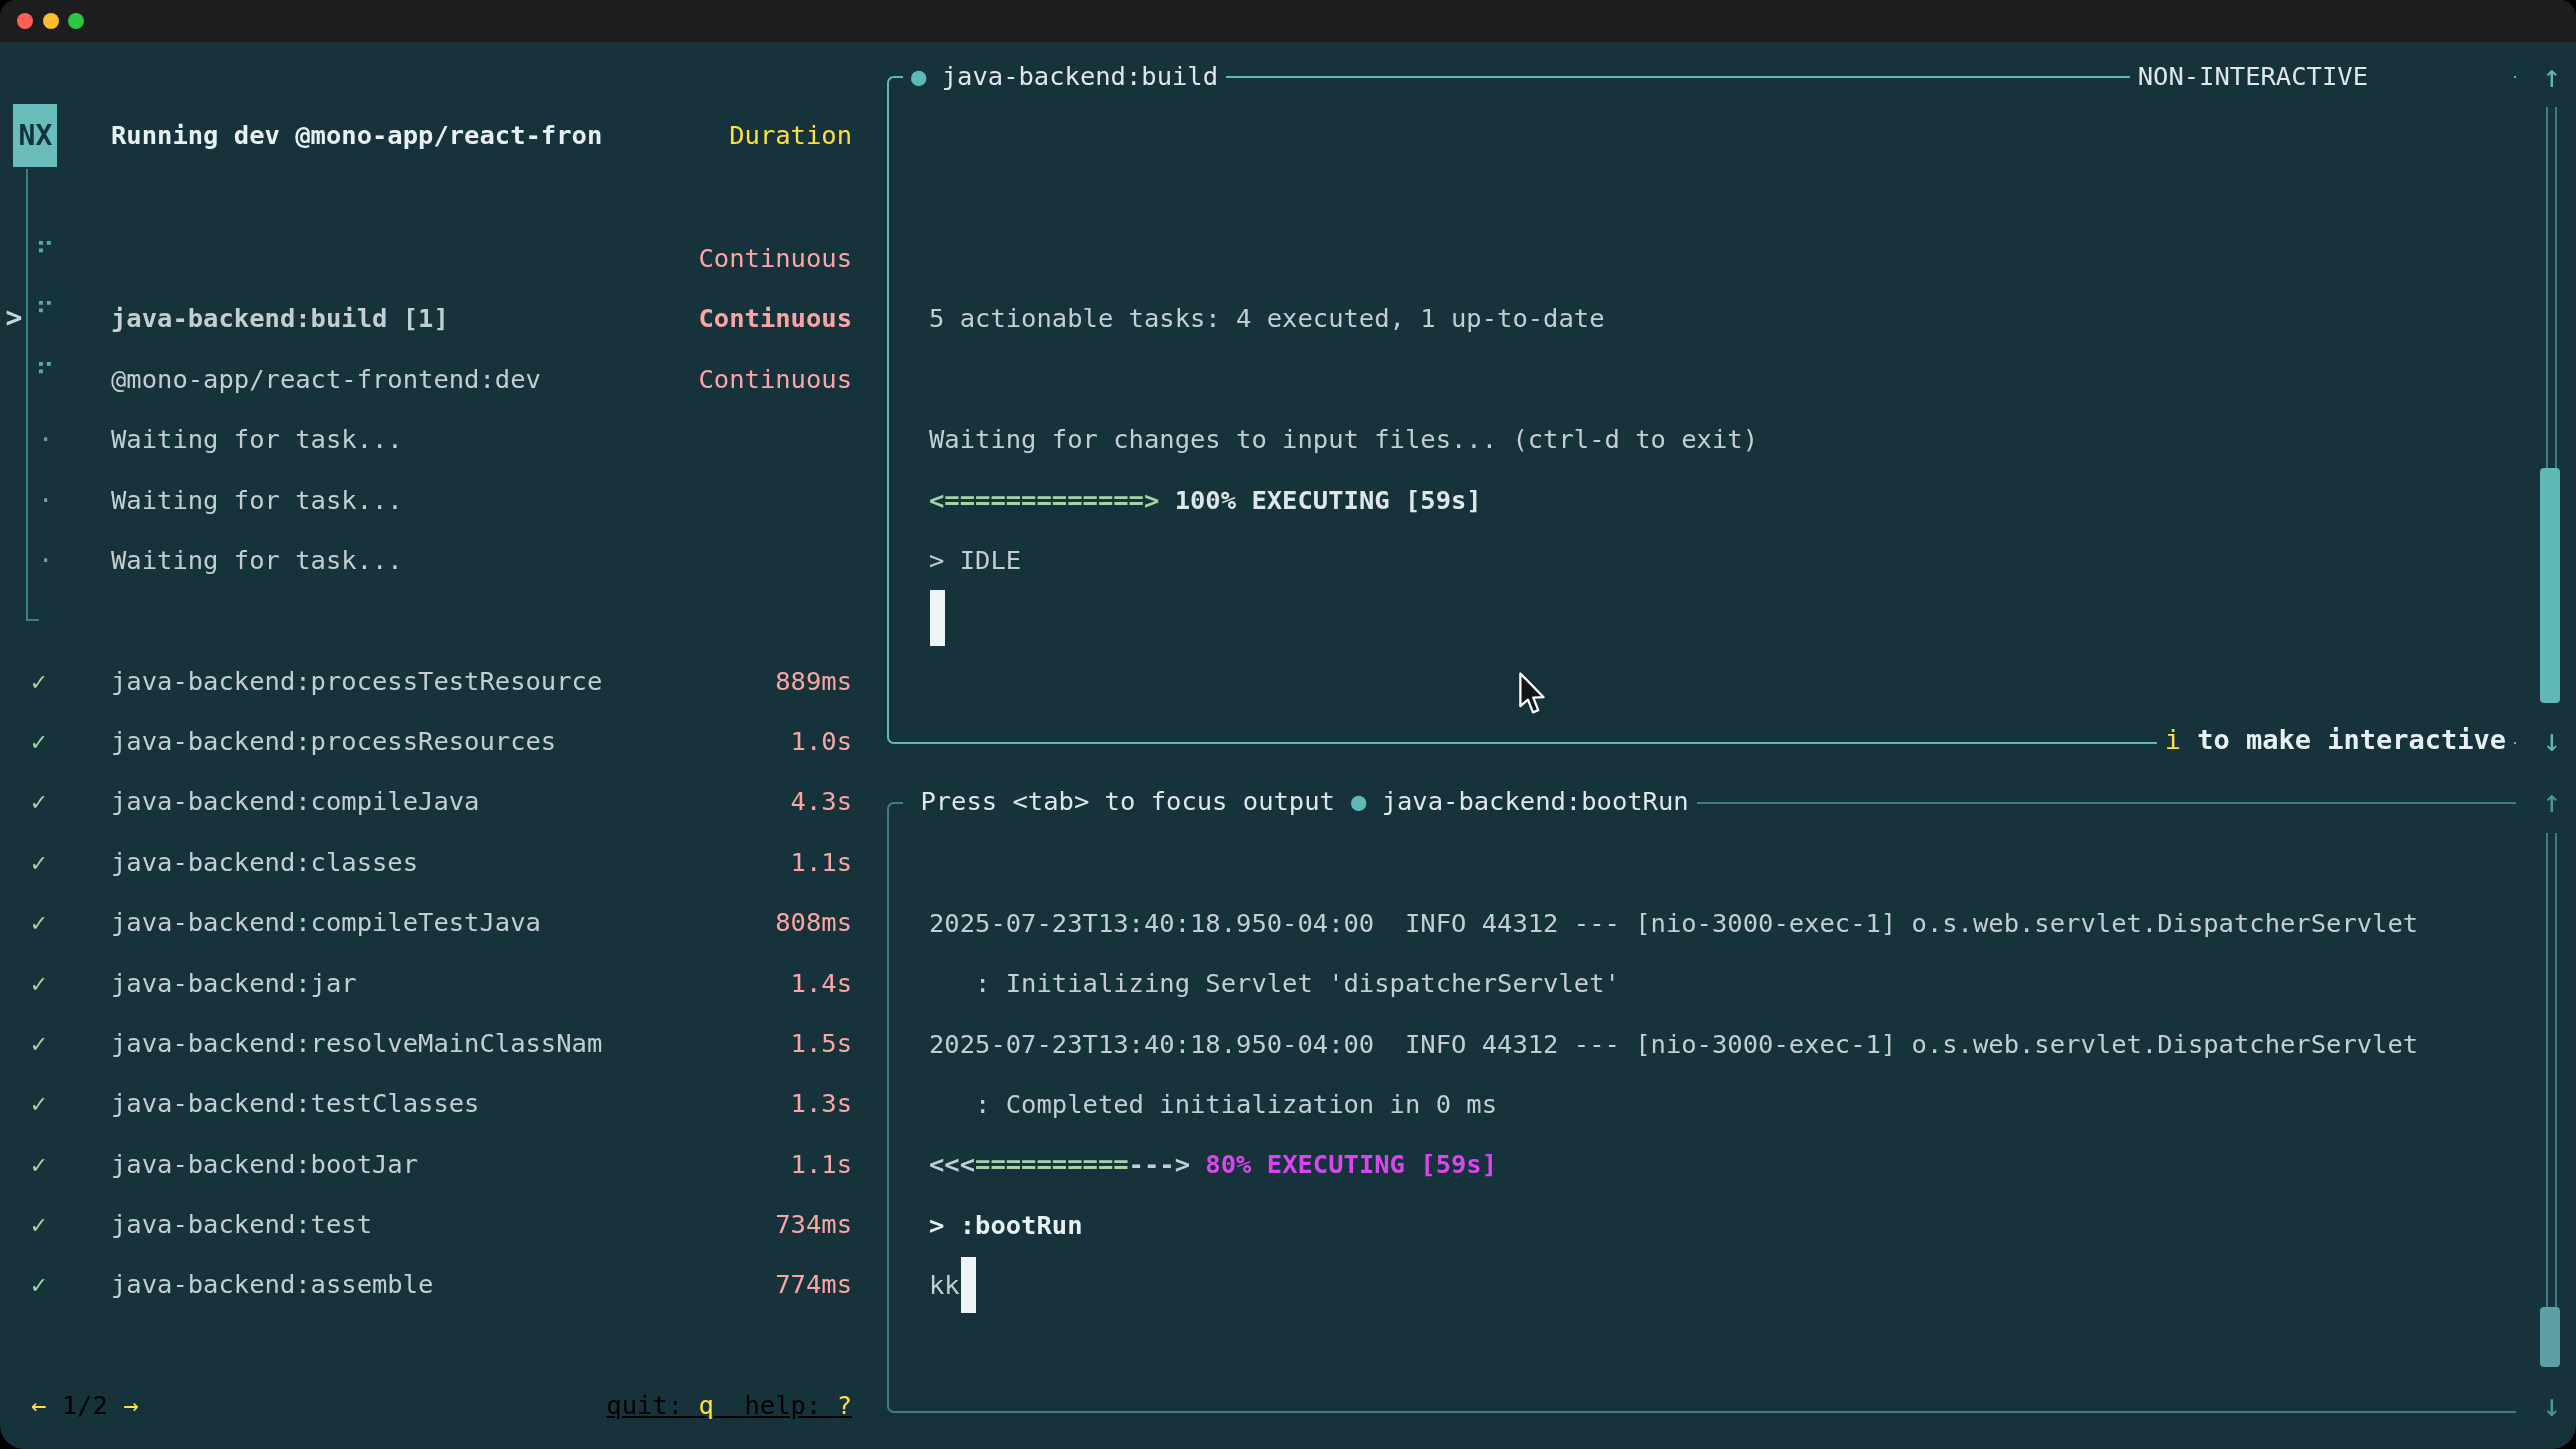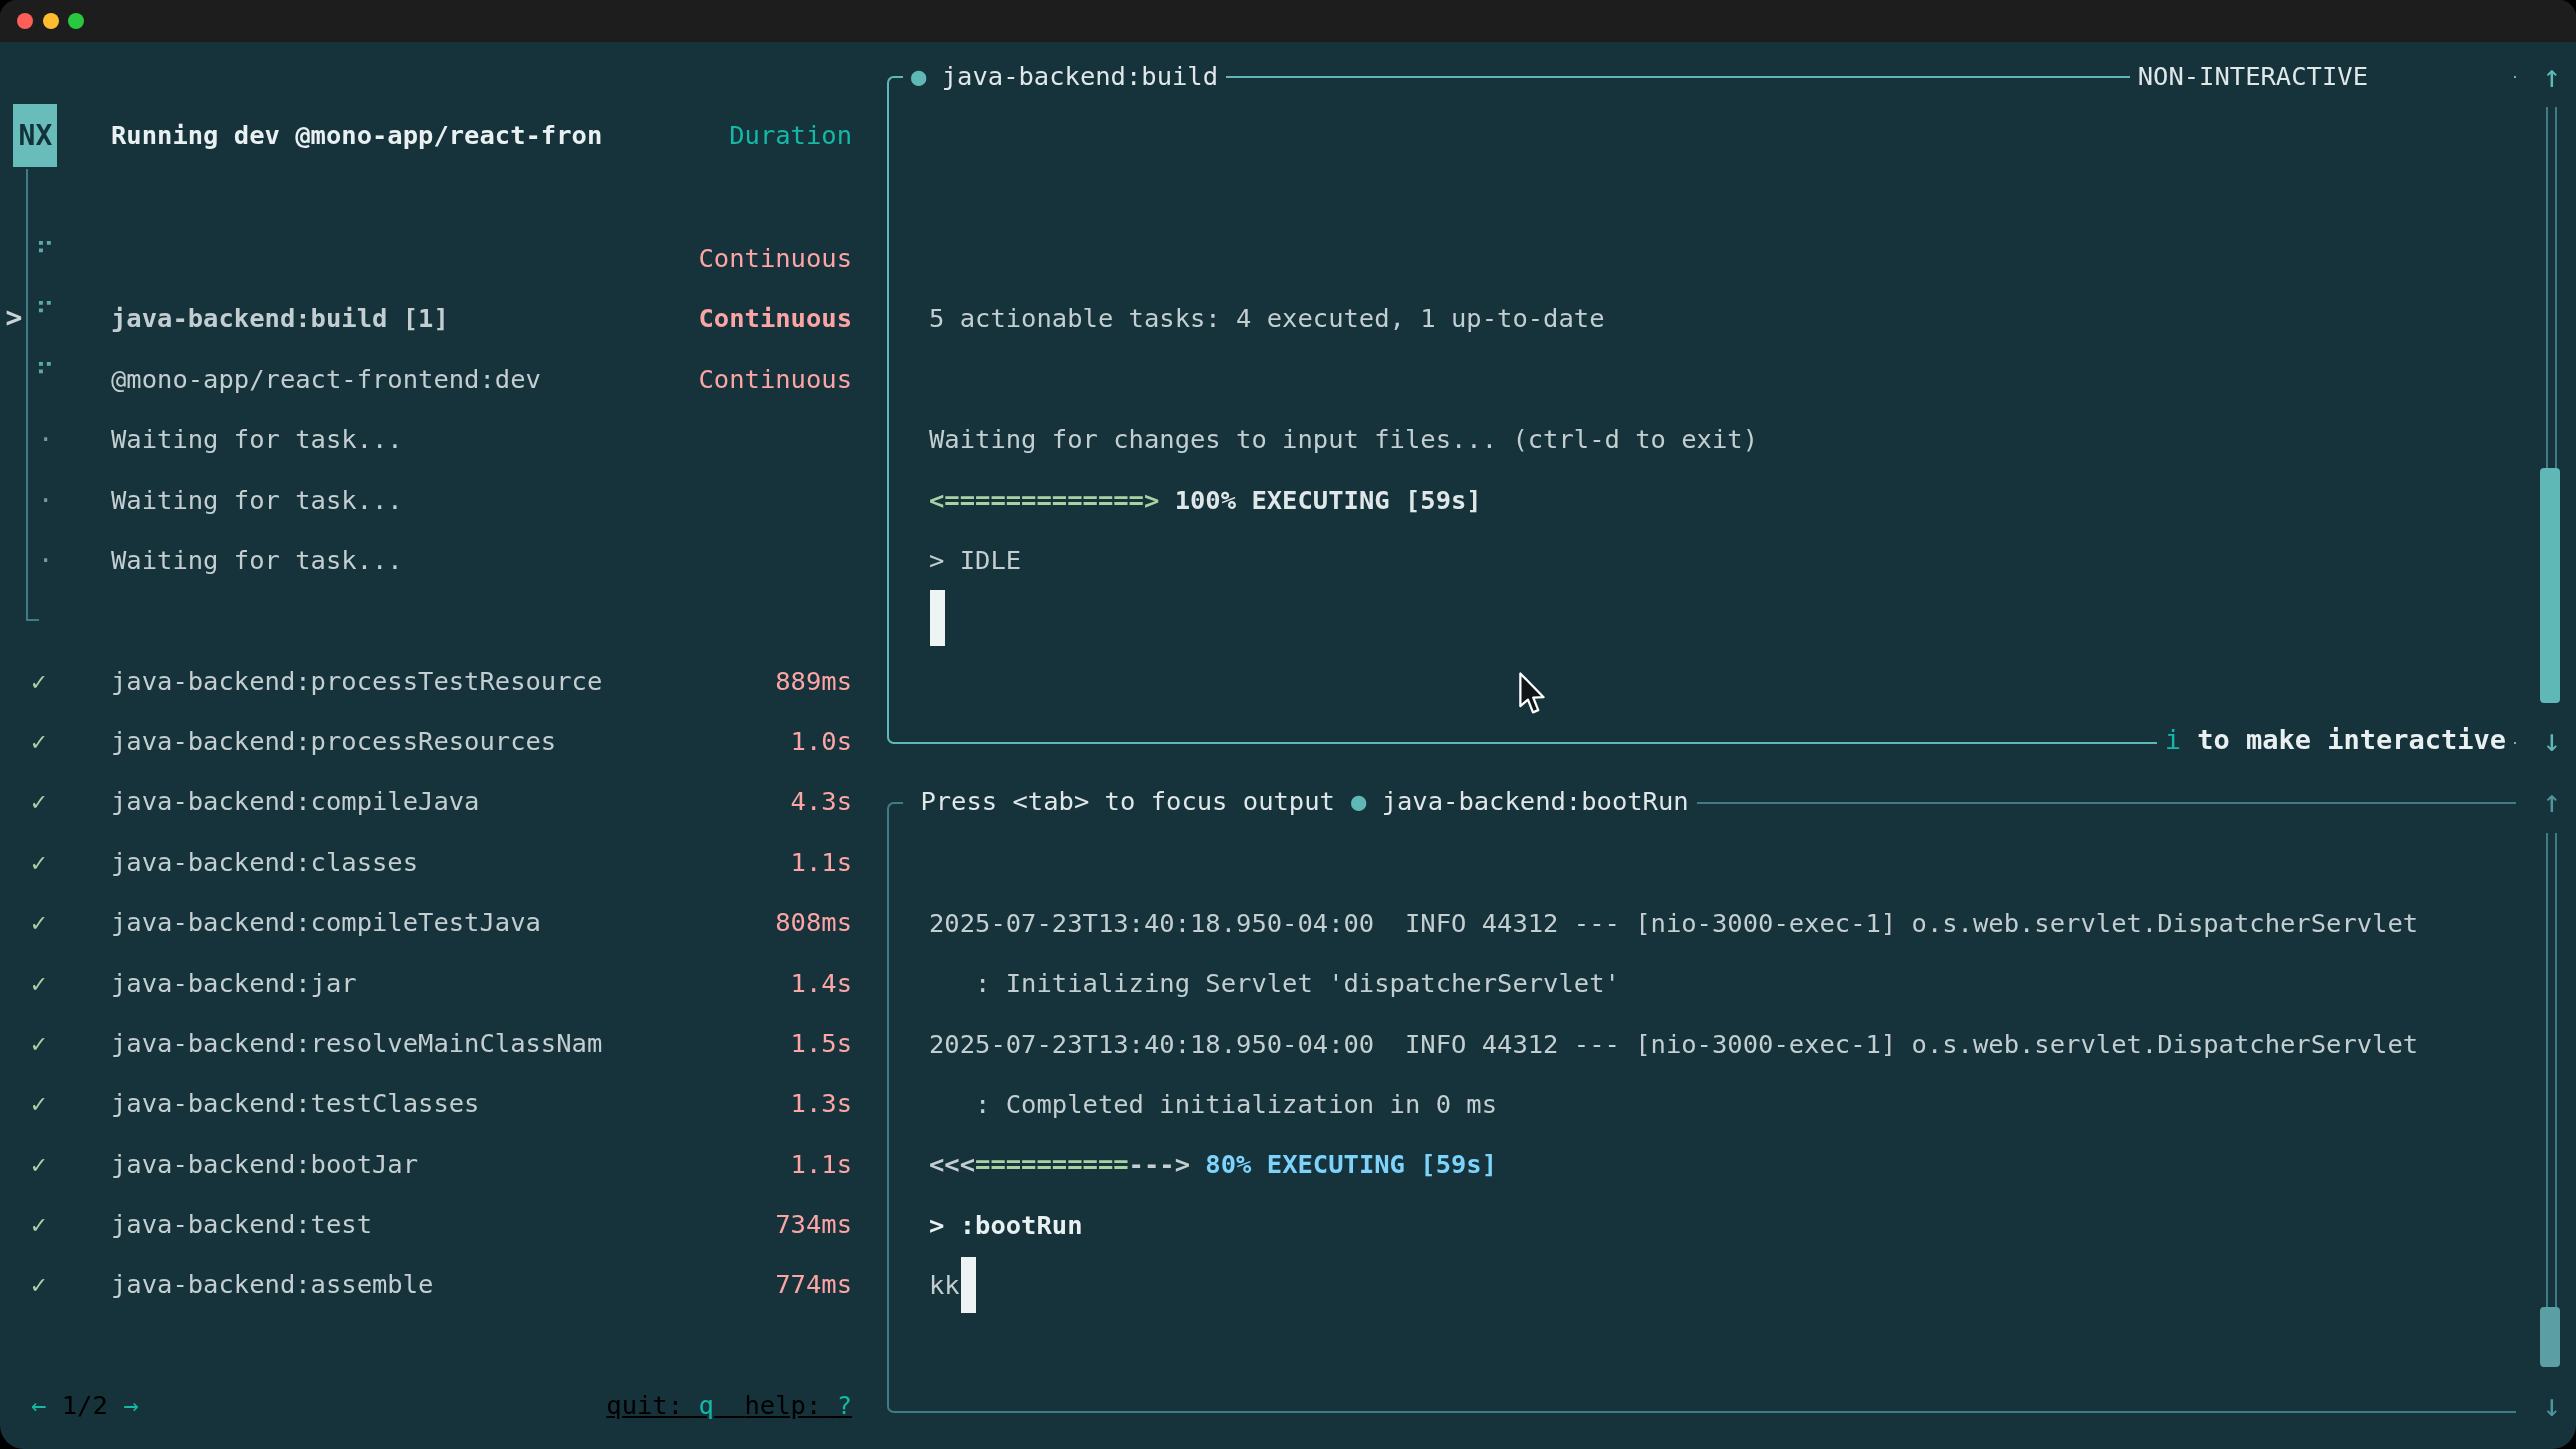--- a/index.html
+++ b/index.html
@@ -6,21 +6,21 @@
     font-family:"DejaVu Sans Mono",monospace;}
   .window{position:absolute;inset:0;background:#16323a;border-radius:17.4px 17.4px 24px 24px;overflow:hidden;}
   .titlebar{position:absolute;left:0;top:0;right:0;height:42px;background:#1d1d1d;}
   .tl{position:absolute;top:12.7px;width:16px;height:16px;border-radius:50%;}
   .tl.red{left:17.4px;background:#ff5f57;}
   .tl.yellow{left:43px;background:#febc2e;}
   .tl.green{left:68px;background:#2ac840;}
 
   .line{position:absolute;height:60px;line-height:60px;font-size:25.5px;white-space:pre;color:#c3ced1;}
   .b{font-weight:bold;color:#e9f0f1;}
-  .teal{color:#14b8a6;}
+  .teal{color:#fde047;}
   .green-t{color:#a8d2a4;}
 
   
   .sidebar{position:absolute;left:0;top:0;width:872px;height:1449px;}
   .nx-badge{position:absolute;left:13.4px;top:104px;width:44px;height:63px;background:#68bcb9;
     color:#12333b;font-size:28px;font-weight:bold;display:flex;align-items:center;justify-content:center;}
   .side-title{left:111px;top:105px;}
   .dur-head{position:absolute;right:20px;top:105px;height:60px;line-height:60px;font-size:25.5px;white-space:pre;}
   .tree{position:absolute;left:26px;top:169px;height:452px;border-left:2px solid #3e7d85;}
   .tree::after{content:"";position:absolute;left:0;bottom:0;width:10.7px;height:2px;background:#3e7d85;}
@@ -197,21 +197,21 @@
     <span class="sp"></span>
     <span class="mask teal" style="padding-left:17.4px">Press &lt;tab&gt; to focus output</span>
     <span class="mask"><span class="bullet">●</span><span> </span><span>java-backend:bootRun</span></span>
     <span class="fill"></span>
   </div>
 
   <div class="line" style="left:929px;top:893px">2025-07-23T13:40:18.950-04:00  INFO 44312 --- [nio-3000-exec-1] o.s.web.servlet.DispatcherServlet</div>
   <div class="line" style="left:929px;top:953px">   : Initializing Servlet 'dispatcherServlet'</div>
   <div class="line" style="left:929px;top:1014px">2025-07-23T13:40:18.950-04:00  INFO 44312 --- [nio-3000-exec-1] o.s.web.servlet.DispatcherServlet</div>
   <div class="line" style="left:929px;top:1074px">   : Completed initialization in 0 ms</div>
-  <div class="line" style="left:929px;top:1134px"><span class="b" style="color:#c3ced1">&lt;&lt;&lt;</span><span class="green-t b">==========</span><span class="b" style="color:#c3ced1">---&gt;</span><span class="b" style="color:#7dd3fc"> 80% EXECUTING [59s]</span></div>
+  <div class="line" style="left:929px;top:1134px"><span class="b" style="color:#c3ced1">&lt;&lt;&lt;</span><span class="green-t b">==========</span><span class="b" style="color:#c3ced1">---&gt;</span><span class="b" style="color:#d946ef"> 80% EXECUTING [59s]</span></div>
   <div class="line b" style="left:929px;top:1195px">&gt; :bootRun</div>
   <div class="line" style="left:929px;top:1255px">kk</div>
   <div class="cursor" style="left:961px;top:1257px"></div>
 
   <div class="sarrow c2" style="top:771px">↑</div>
   <div class="strack" style="top:833px;height:474px"></div>
   <div class="sthumb dim2" style="top:1307px;height:60px"></div>
   <div class="sarrow c2" style="top:1375px">↓</div>
 
   <div class="mouse">

